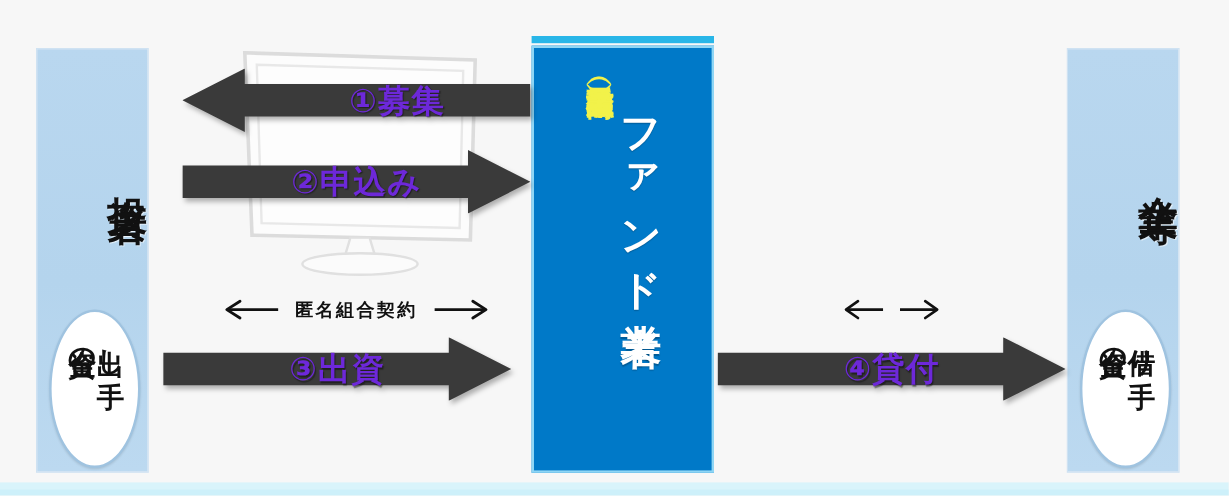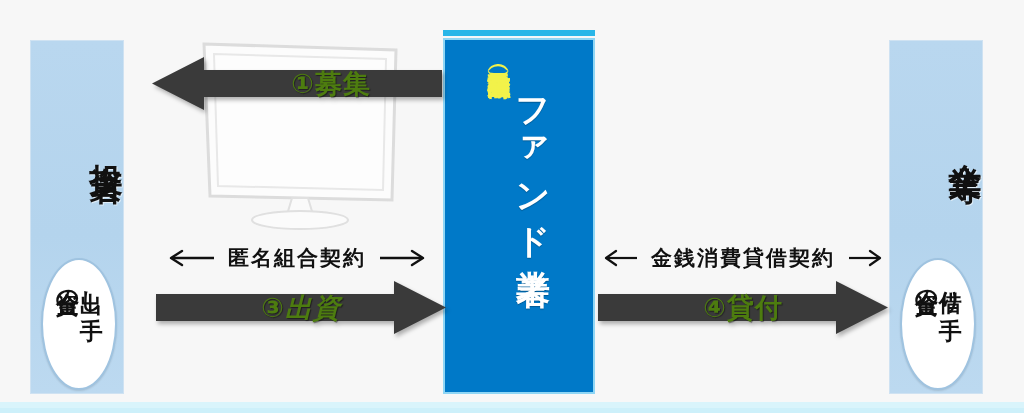--- a/index.html
+++ b/index.html
@@ -174,40 +174,40 @@
   .arrow svg { display: block; }
   .arrow-label {
     position: absolute;
     left: 0;
     top: 0;
     width: 100%;
     height: 100%;
     display: flex;
     align-items: center;
     justify-content: center;
-    color: #4d7c0f;
+    color: #6d28d9;
     font-size: 27px;
     font-weight: bold;
     letter-spacing: 1px;
     pointer-events: none;
     text-shadow: 1px 1px 1px rgba(0,0,0,.45);
   }
 
   
   .contract {
     position: absolute;
     display: flex;
     align-items: center;
     justify-content: center;
     gap: 14px;
     color: #111;
     font-weight: bold;
   }
   .contract-label {
-    font-size: 21px;
+    font-size: 15px;
     letter-spacing: 2px;
     white-space: nowrap;
     text-shadow: 1px 1px 0 rgba(255,255,255,.6);
   }
   .thin-arrow { display: block; }
 </style>
 </head>
 <body>
 
 <div id="diagram">
@@ -246,22 +246,28 @@
     <div class="center-sub">（第二種金融商品取引業者）</div>
   </div>
 
   <div class="arrow" style="left:152px; top:57px; width:290px; height:53px;">
     <svg width="290" height="53" viewBox="0 0 290 53">
       <path d="M0 26.5 L52 0 L52 13 L290 13 L290 40 L52 40 L52 53 Z" fill="#3a3a3a"></path>
     </svg>
     <div class="arrow-label" style="padding-left:34px;">①募集</div>
   </div>
 
-
-  <div class="arrow" style="left:156px; top:281px; width:290px; height:53px;font-style:italic;">
+  <div class="arrow" style="left:152px; top:125px; width:290px; height:53px;">
+    <svg width="290" height="53" viewBox="0 0 290 53">
+      <path d="M290 26.5 L238 0 L238 13 L0 13 L0 40 L238 40 L238 53 Z" fill="#3a3a3a"></path>
+    </svg>
+    <div class="arrow-label" style="padding-right:34px;">②申込み</div>
+  </div>
+
+  <div class="arrow" style="left:136px; top:281px; width:290px; height:53px;">
     <svg width="290" height="53" viewBox="0 0 290 53">
       <path d="M290 26.5 L238 0 L238 13 L0 13 L0 40 L238 40 L238 53 Z" fill="#3a3a3a"></path>
     </svg>
     <div class="arrow-label" style="padding-right:34px;">③出資</div>
   </div>
 
 
   <div class="arrow" style="left:598px; top:281px; width:290px; height:53px;text-align:center;">
     <svg width="290" height="53" viewBox="0 0 290 53">
       <path d="M290 26.5 L238 0 L238 13 L0 13 L0 40 L238 40 L238 53 Z" fill="#3a3a3a"></path>
@@ -280,21 +286,20 @@
       <line x1="0" y1="10" x2="42" y2="10" stroke="#111" stroke-width="2.4"></line>
       <polyline points="32,3 43,10 32,17" fill="none" stroke="#111" stroke-width="2.4" stroke-linecap="round" stroke-linejoin="round"></polyline>
     </svg>
   </div>
 
   <div class="contract" style="left:598px; top:240px; width:290px; height:36px;">
     <svg class="thin-arrow" width="34" height="20" viewBox="0 0 34 20">
       <line x1="34" y1="10" x2="4" y2="10" stroke="#111" stroke-width="2.2"></line>
       <polyline points="13,3 3,10 13,17" fill="none" stroke="#111" stroke-width="2.2" stroke-linecap="round" stroke-linejoin="round"></polyline>
     </svg>
-    <span class="contract-label">金銭消費貸借契約</span>
     <svg class="thin-arrow" width="34" height="20" viewBox="0 0 34 20">
       <line x1="0" y1="10" x2="30" y2="10" stroke="#111" stroke-width="2.2"></line>
       <polyline points="21,3 31,10 21,17" fill="none" stroke="#111" stroke-width="2.2" stroke-linecap="round" stroke-linejoin="round"></polyline>
     </svg>
   </div>
 
   <div class="bottom-strip">
     <div class="bottom-strip-inner"></div>
   </div>
 

